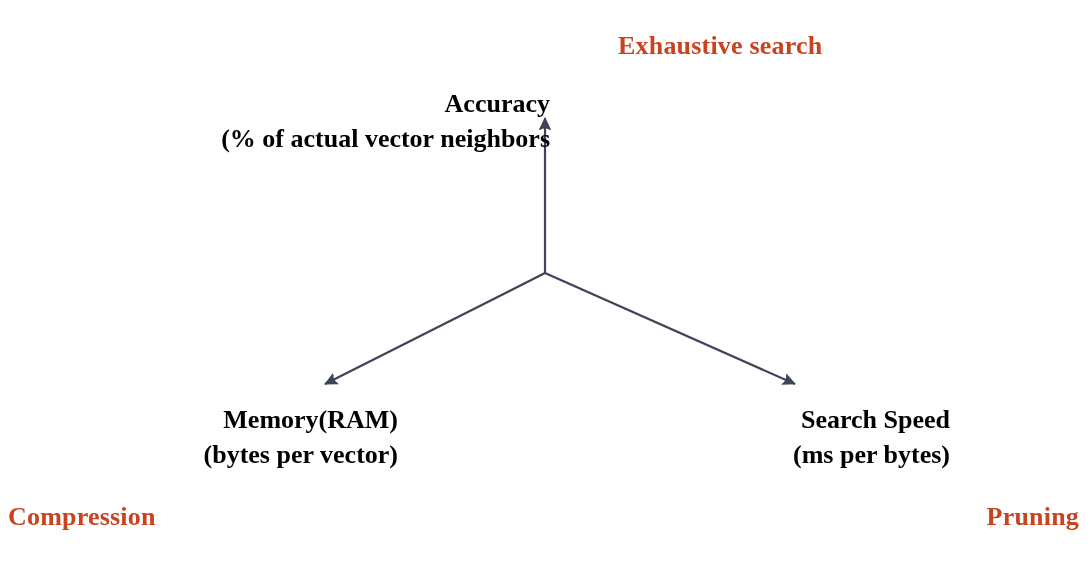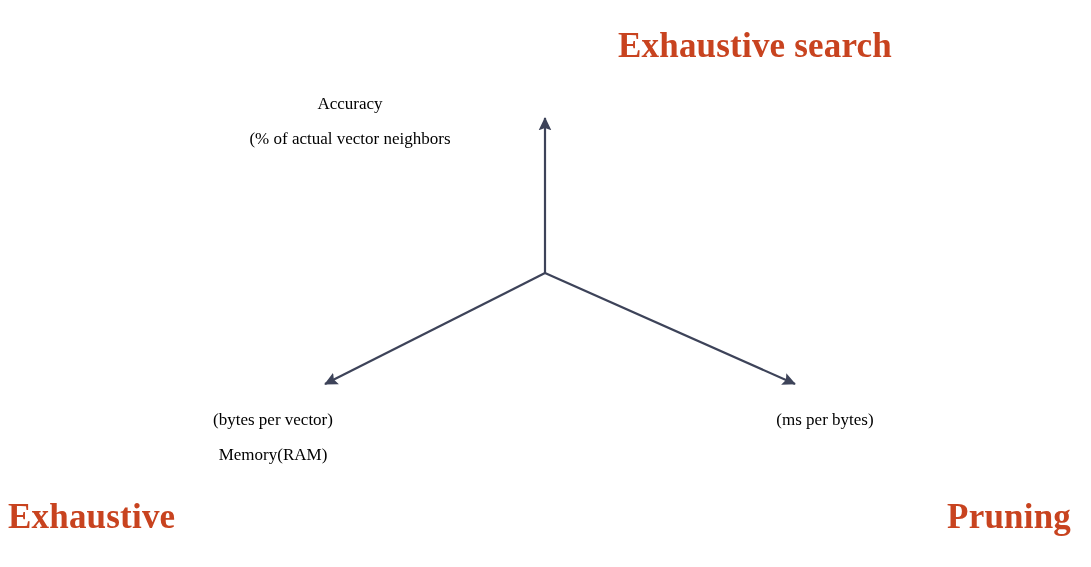--- a/index.html
+++ b/index.html
@@ -24,24 +24,25 @@
     top: 0;
     width: 1091px;
     height: 567px;
   }
 
   
   .axis-label {
     position: absolute;
     color: #000000;
     font-family: "Liberation Serif", "DejaVu Serif", serif;
-    font-size: 17px;
+    font-size: 26px;
     line-height: 35px;
     white-space: nowrap;
-    text-align: center;
+    text-align: right;
+    font-weight: bold;
   }
   .axis-label .ln {
     display: block;
   }
 
   #label-accuracy {
     left: 150px;
     top: 86px;
     width: 400px;
   }
@@ -54,35 +55,35 @@
     left: 700px;
     top: 402px;
     width: 250px;
   }
 
   
   .strategy-label {
     position: absolute;
     font-family: "Liberation Serif", "DejaVu Serif", serif;
     font-weight: bold;
-    font-size: 35px;
+    font-size: 26px;
     line-height: 40px;
     white-space: nowrap;
     letter-spacing: 0.2px;
   }
   #label-exhaustive {
     left: 618px;
     top: 26px;
   }
   #label-compression {
     left: 8px;
     top: 497px;
   }
   #label-pruning {
-    right: 20px;
+    right: 12px;
     top: 497px;
   }
 </style>
 </head>
 <body style="background: rgb(255, 255, 255);">
 
 <div id="canvas" style="background: rgb(255, 255, 255);">
 
   <svg id="arrows" viewBox="0 0 1091 567" xmlns="http://www.w3.org/2000/svg">
     <defs>
@@ -97,27 +98,28 @@
 
     <line x1="545" y1="273" x2="795" y2="384" stroke="#3d4359" stroke-width="2.2" marker-end="url(#arrowhead)"></line>
   </svg>
 
   <div class="axis-label" id="label-accuracy" style="color: rgb(0, 0, 0);">
     <span class="ln">Accuracy</span>
     <span class="ln">(% of actual vector neighbors</span>
   </div>
 
   <div class="axis-label" id="label-memory" style="color: rgb(0, 0, 0);">
+    <span class="ln">Memory(RAM)</span>
     <span class="ln">(bytes per vector)</span>
-    <span class="ln">Memory(RAM)</span>
   </div>
 
   <div class="axis-label" id="label-speed" style="color: rgb(0, 0, 0);">
+    <span class="ln">Search Speed</span>
     <span class="ln">(ms per bytes)</span>
   </div>
 
   <div class="strategy-label" id="label-exhaustive" style="color: rgb(200, 67, 31);">Exhaustive search</div>
 
-  <div class="strategy-label" id="label-compression" style="color: rgb(200, 67, 31);">Exhaustive</div>
+  <div class="strategy-label" id="label-compression" style="color: rgb(200, 67, 31);">Compression</div>
 
   <div class="strategy-label" id="label-pruning" style="color: rgb(200, 67, 31);">Pruning</div>
 
 </div>
 
 </body></html>

